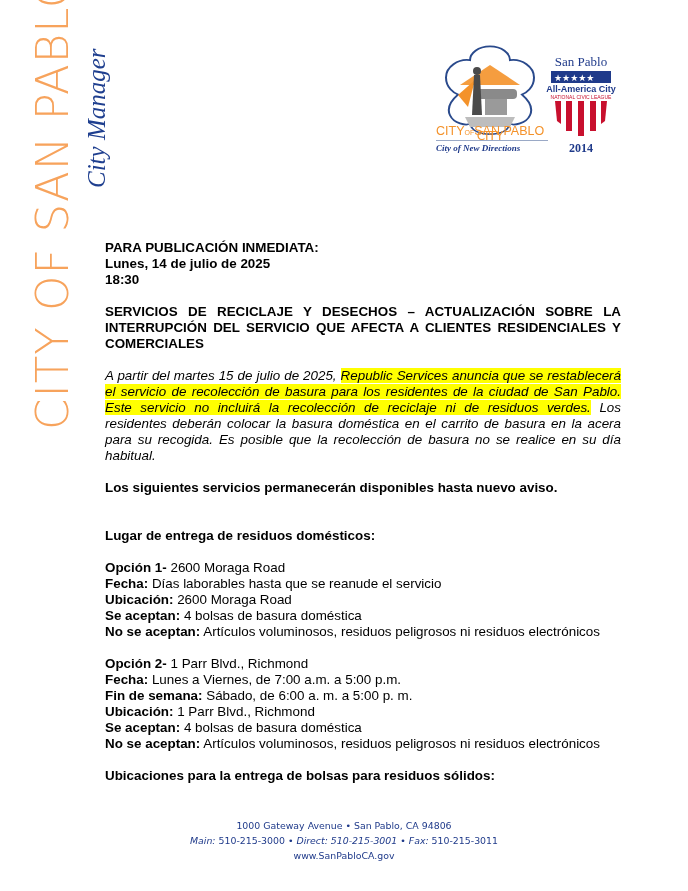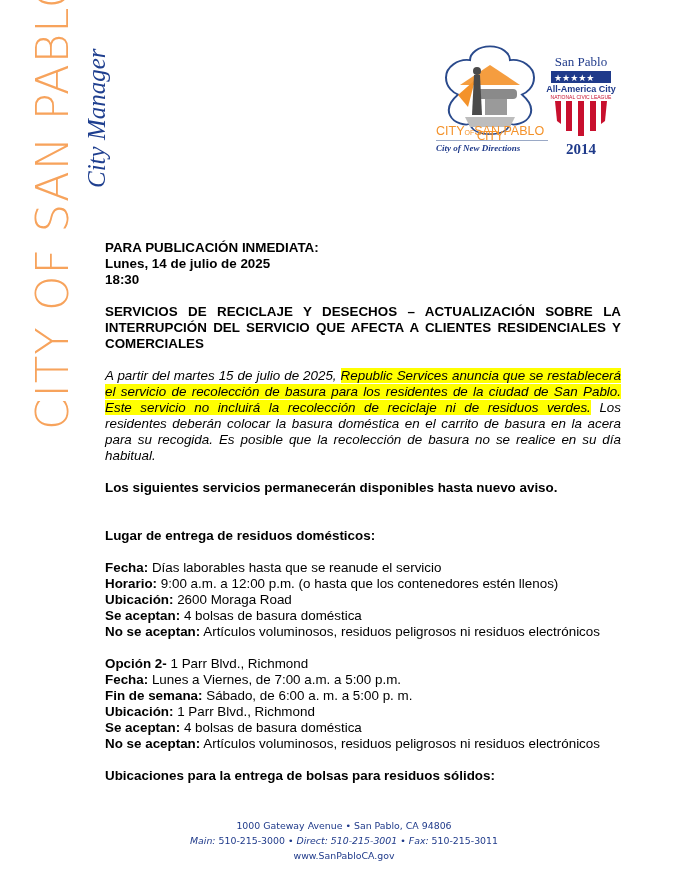--- a/index.html
+++ b/index.html
@@ -60,41 +60,41 @@
     <text x="36" y="30" text-anchor="middle" font-family="Liberation Sans, sans-serif" font-size="5" fill="#c8102e">NATIONAL CIVIC LEAGUE</text>
     <path d="M8 32 L64 32 L60 52 L36 68 L12 52 Z" fill="#fff"></path>
     <g fill="#c8102e">
       <path d="M10 32 L16 32 L16 55 L12 52 Z"></path>
       <rect x="21" y="32" width="6" height="30"></rect>
       <rect x="33" y="32" width="6" height="35"></rect>
       <rect x="45" y="32" width="6" height="30"></rect>
       <path d="M56 32 L62 32 L60 52 L56 55 Z"></path>
     </g>
   </svg>
-  <div style="text-align:center;color:#1f3a8a;font-family:'Liberation Serif',serif;font-weight:bold;font-size:15px;margin-top:-2px;">2014</div>
+  <div style="text-align:center;color:#1f3a8a;font-family:'Liberation Serif',serif;font-weight:bold;font-size:12px;margin-top:-2px;">2014</div>
 </div>
 
 <div class="content">
   <div class="bold">PARA PUBLICACIÓN INMEDIATA:</div>
   <div class="bold">Lunes, 14 de julio de 2025</div>
   <div class="bold">18:30</div>
   <div class="gap"></div>
   <div class="title">SERVICIOS DE RECICLAJE Y DESECHOS – ACTUALIZACIÓN SOBRE LA INTERRUPCIÓN DEL SERVICIO QUE AFECTA A CLIENTES RESIDENCIALES Y COMERCIALES</div>
   <div class="gap"></div>
   <div class="para"><span>A partir del martes 15 de julio de 2025, </span><span class="hl">Republic Services anuncia que se restablecerá el servicio de recolección de basura para los residentes de la ciudad de San Pablo. Este servicio no incluirá la recolección de reciclaje ni de residuos verdes.</span><span> Los residentes deberán colocar la basura doméstica en el carrito de basura en la acera para su recogida. Es posible que la recolección de basura no se realice en su día habitual.</span></div>
   <div class="gap"></div>
   <div class="bold">Los siguientes servicios permanecerán disponibles hasta nuevo aviso.</div>
   <div class="gap"></div>
     <div class="gap"></div>
   <div class="bold">Lugar de entrega de residuos domésticos:</div>
   <div class="gap"></div>
 
   <div>
+    <div><span class="bold">Opción 1-</span><span> 2600 Moraga Road</span></div>
     <div><span class="bold">Fecha:</span><span> Días laborables hasta que se reanude el servicio</span></div>
-    <div><span class="bold">Horario:</span><span> 9:00 a.m. a 12:00 p.m. (o hasta que los contenedores estén llenos)</span></div>
     <div><span class="bold">Ubicación:</span><span> 2600 Moraga Road</span></div>
     <div><span class="bold">Se aceptan:</span><span> 4 bolsas de basura doméstica</span></div>
     <div><span class="bold">No se aceptan:</span><span> Artículos voluminosos, residuos peligrosos ni residuos electrónicos</span></div>
   </div>
   <div class="gap"></div>
   <div>
     <div><span class="bold">Opción 2-</span><span> 1 Parr Blvd., Richmond</span></div>
     <div><span class="bold">Fecha:</span><span> Lunes a Viernes, de 7:00 a.m. a 5:00 p.m.</span></div>
     <div><span class="bold">Fin de semana:</span><span> Sábado, de 6:00 a. m. a 5:00 p. m.</span></div>
     <div><span class="bold">Ubicación:</span><span> 1 Parr Blvd., Richmond</span></div>

